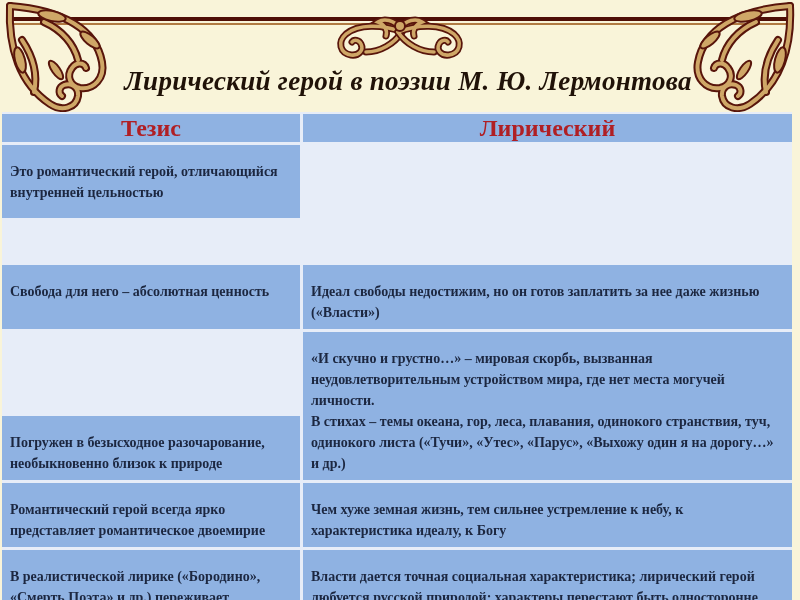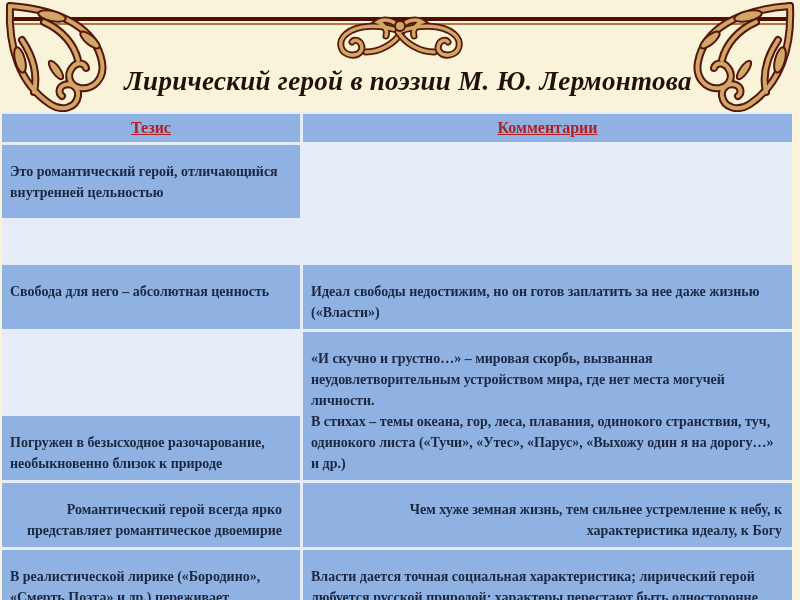--- a/index.html
+++ b/index.html
@@ -54,25 +54,24 @@
     color: var(--body-text, #1c2740);
     font-weight: bold;
     font-size: 14px;
     line-height: 21px;
     padding: 16px 10px 6px 8px;
   }
   .tcell.thesis { width: 298px; flex: none; padding-right: 18px; }
   .tcell.comment { flex: 1; white-space: pre-line; }
   .trow.header .tcell {
     color: var(--header-text, #b01f24);
-    font-size: 16px;
+    font-size: 24px;
     line-height: 22px;
     text-align: center;
     padding: 3px 4px;
-    text-decoration: underline;
   }
 </style>
 </head>
 <body>
 
 <svg class="ornament-layer" viewBox="0 0 800 118" xmlns="http://www.w3.org/2000/svg" aria-hidden="true">
   <g>
     <line x1="12" y1="19" x2="788" y2="19" stroke="#4f0f06" stroke-width="4"></line>
     <line x1="12" y1="24" x2="788" y2="24" stroke="#b07a42" stroke-width="2"></line>
   </g>
@@ -123,36 +122,36 @@
     <use href="#center-half" transform="scale(-1,1)"></use>
     <circle cx="0" cy="12" r="5" fill="#cfa767" stroke="#58150b" stroke-width="2"></circle>
   </g>
 </svg>
 
 <h1 class="slide-title">Лирический герой в поэзии М. Ю. Лермонтова</h1>
 
 <div class="comparison-table">
   <div class="trow header">
     <div class="tcell thesis">Тезис</div>
-    <div class="tcell comment">Комментарии</div>
+    <div class="tcell comment">Лирический</div>
   </div>
 
 <div class="trow" style="min-height: 73px;">
       <div class="tcell thesis">Это романтический герой, отличающийся внутренней цельностью</div>
     </div>
     <div class="trow" style="min-height: 46px; margin-top: 44px;">
       <div class="tcell thesis">Свобода для него – абсолютная ценность</div>
       <div class="tcell comment">Идеал свободы недостижим, но он готов заплатить за нее даже жизнью («Власти»)</div>
     </div>
     <div class="trow" style="min-height: 133px; align-items: flex-end;">
       <div class="tcell thesis">Погружен в безысходное разочарование, необыкновенно близок к природе</div>
       <div class="tcell comment">«И скучно и грустно…» – мировая скорбь, вызванная неудовлетворительным устройством мира, где нет места могучей личности.
 В стихах – темы океана, гор, леса, плавания, одинокого странствия, туч, одинокого листа («Тучи», «Утес», «Парус», «Выхожу один я на дорогу…» и др.)</div>
     </div>
-    <div class="trow" style="min-height: 50px; text-align: right;">
+    <div class="trow" style="min-height: 50px;">
       <div class="tcell thesis">Романтический герой всегда ярко представляет романтическое двоемирие</div>
       <div class="tcell comment">Чем хуже земная жизнь, тем сильнее устремление к небу, к характеристика идеалу, к Богу</div>
     </div>
     <div class="trow fill">
       <div class="tcell thesis">В реалистической лирике («Бородино», «Смерть Поэта» и др.) переживает враждебное отношение к власти</div>
       <div class="tcell comment">Власти дается точная социальная характеристика; лирический герой любуется русской природой; характеры перестают быть односторонне героическими</div>
     </div>
   </div>
 
 </body></html>

